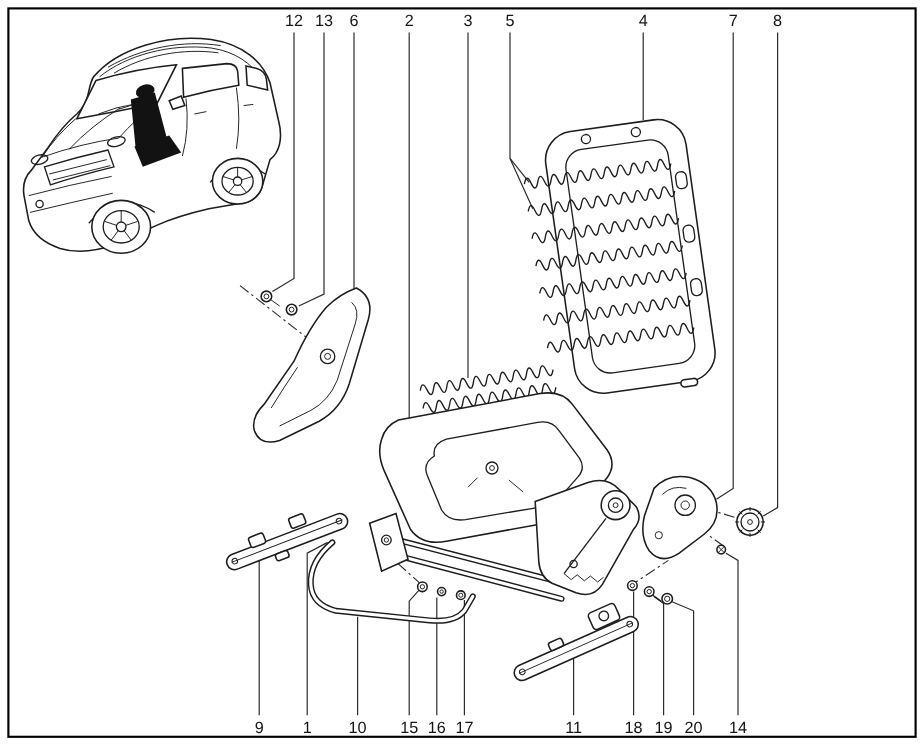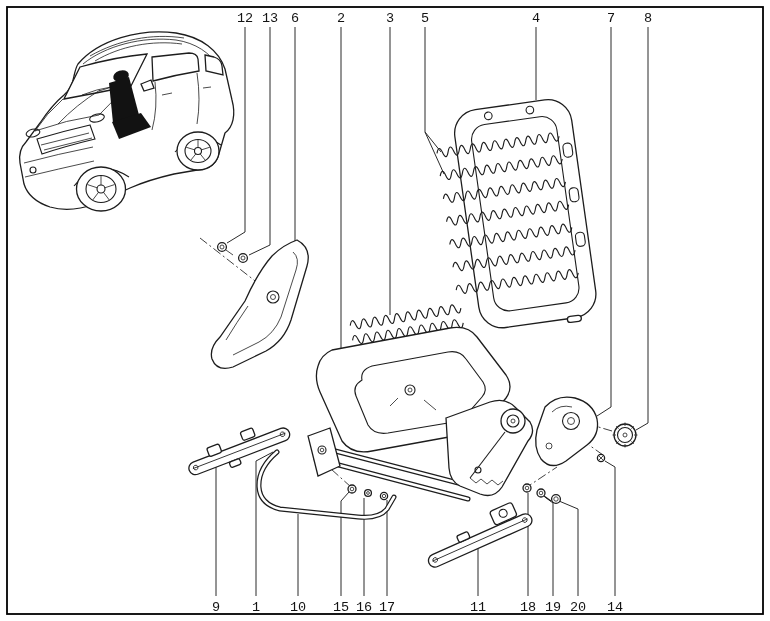--- a/index.html
+++ b/index.html
@@ -1,17 +1,17 @@
 <!DOCTYPE html>
 <html><head>
 <meta charset="utf-8">
 <style>
   html,body{margin:0;padding:0;background:#ffffff;}
   .page{width:770px;height:621px;position:relative;background:#ffffff;
-        font-family:Liberation Mono, monospace;overflow:hidden;}
+        font-family:Liberation Sans, sans-serif;overflow:hidden;}
   svg{display:block;}
   .callout{font-size:13.5px;fill:#141414;}
   .ln{stroke:#2b2b2b;stroke-width:1;fill:none;}
   .pt{stroke:#1d1d1d;stroke-width:1.3;fill:#ffffff;}
   .ptn{stroke:#1d1d1d;stroke-width:1.1;fill:none;}
   .thin{stroke:#1d1d1d;stroke-width:0.8;fill:none;}
   .spr{stroke:#1d1d1d;stroke-width:1.15;fill:none;}
   .dash{stroke:#2b2b2b;stroke-width:0.9;fill:none;stroke-dasharray:9 3 2 3;}
   .tube{stroke:#1d1d1d;stroke-width:5;fill:none;stroke-linecap:round;}
   .tubein{stroke:#ffffff;stroke-width:2.6;fill:none;stroke-linecap:round;}

